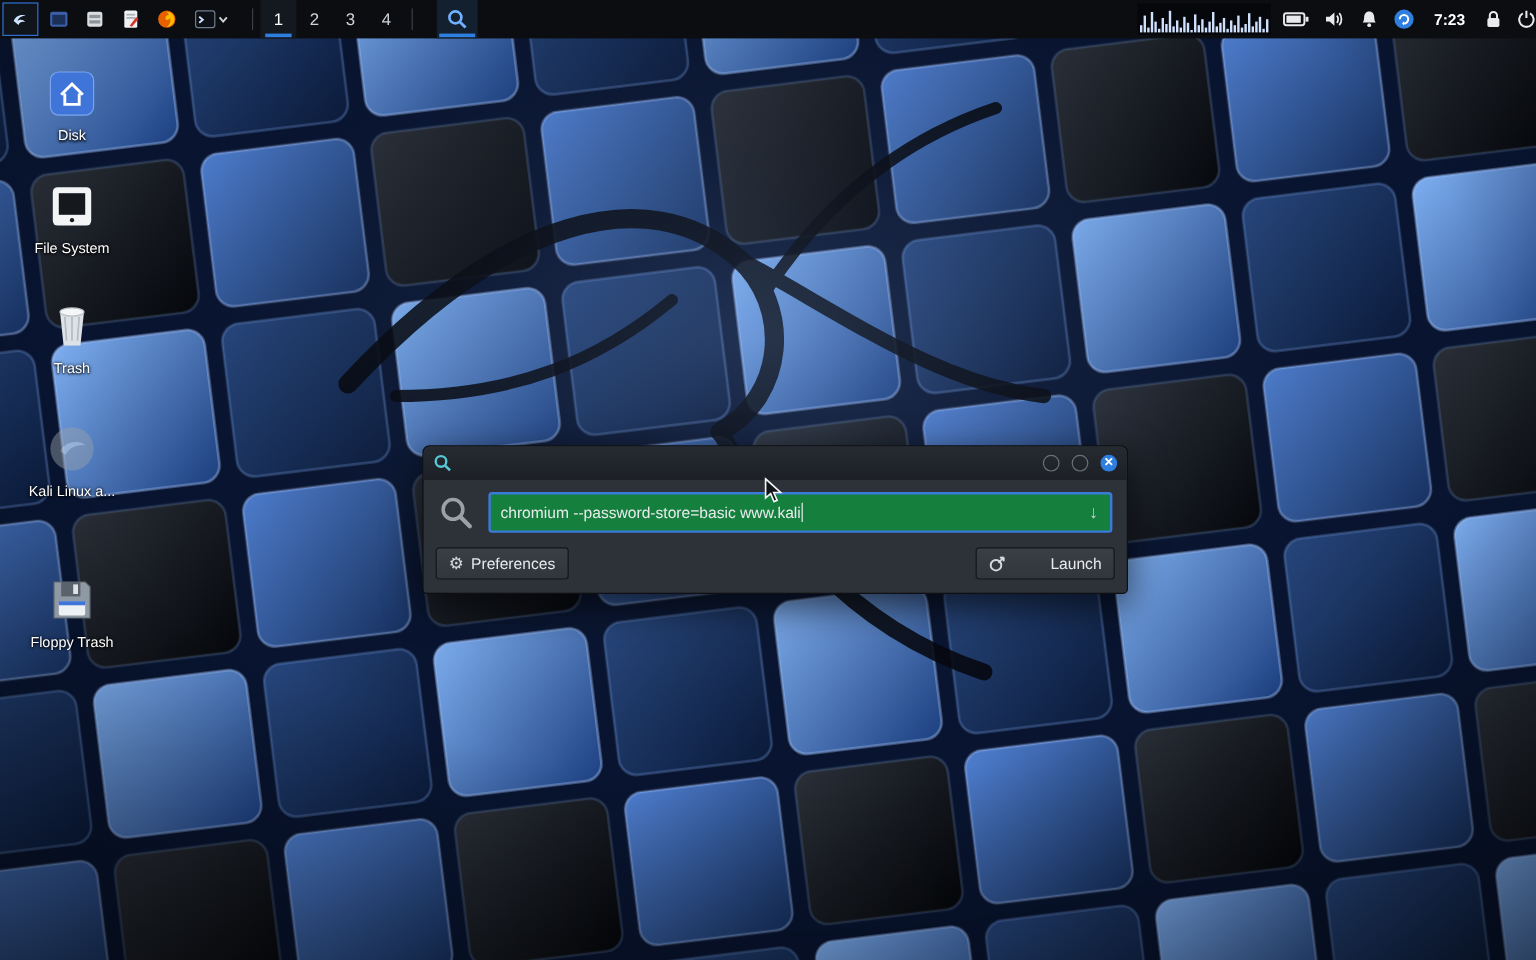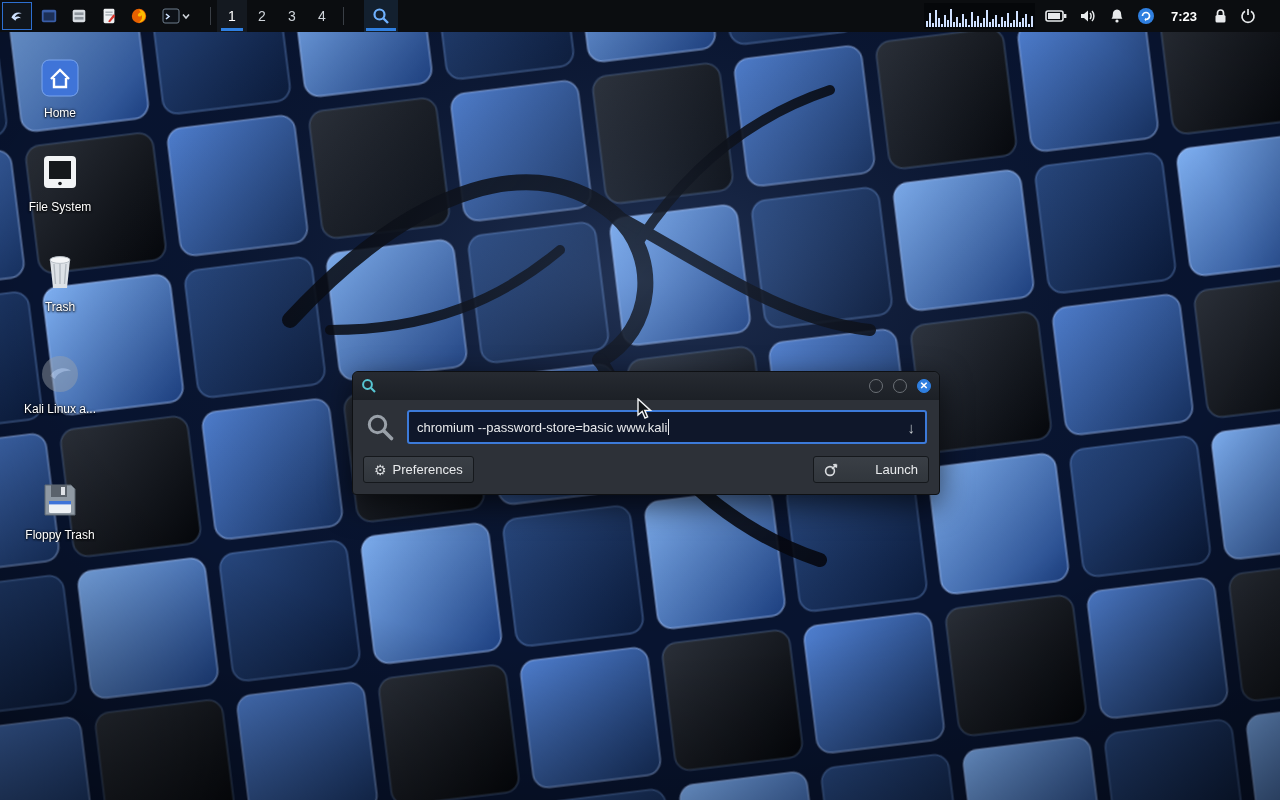--- a/index.html
+++ b/index.html
@@ -3,21 +3,21 @@
 <meta charset="utf-8">
 <style>
   html,body{margin:0;padding:0;}
   body{width:1280px;height:800px;overflow:hidden;position:relative;
        font-family:"Liberation Sans","DejaVu Sans",sans-serif;background:#0a1a3a;}
   .wallpaper{position:absolute;inset:0;z-index:0;}
   
   .panel{position:absolute;top:0;left:0;right:0;height:32px;background:#0b0d10;
          display:flex;align-items:center;z-index:50;color:#dfe3e8;}
   .panel-left{display:flex;align-items:center;height:100%;}
-  .panel-right{margin-left:auto;display:flex;align-items:center;height:100%;gap:10px;padding-right:24px;}
+  .panel-right{margin-left:auto;display:flex;align-items:center;height:100%;gap:10px;padding-right:0;}
   .pbtn{width:30px;height:28px;display:flex;align-items:center;justify-content:center;
         background:transparent;border:none;cursor:pointer;position:relative;}
   .pbtn.kali{border:1px solid #2d6fd1;background:#10151c;margin:1px 2px;}
   .ws{display:flex;align-items:center;height:100%;margin:0 6px;}
   .ws .sep{width:1px;height:18px;background:#3a3f46;margin:0 6px;}
   .wsn{width:30px;height:100%;display:flex;align-items:center;justify-content:center;
        color:#cfd4da;font-size:14px;background:transparent;border:none;cursor:pointer;position:relative;}
   .wsn.active{color:#ffffff;background:#141920;}
   .wsn.active:after{content:"";position:absolute;left:4px;right:4px;bottom:1px;height:3px;background:#2f7fe0;}
   .task{width:34px;height:100%;display:flex;align-items:center;justify-content:center;
@@ -39,21 +39,21 @@
           box-shadow:0 10px 30px rgba(0,0,0,.65);display:flex;flex-direction:column;}
   .titlebar{height:28px;background:linear-gradient(#262a31,#1c2026);border-radius:6px 6px 0 0;
             display:flex;align-items:center;padding:0 8px;position:relative;}
   .title{position:absolute;left:0;right:0;text-align:center;color:#f2f3f5;
          font-size:12.5px;font-weight:bold;pointer-events:none;}
   .winbtns{margin-left:auto;display:flex;align-items:center;gap:10px;z-index:2;}
   .wbtn{width:14px;height:14px;border-radius:50%;border:1px solid #6b7076;background:transparent;
         cursor:pointer;padding:0;display:flex;align-items:center;justify-content:center;}
   .wbtn.close{background:#2f7fe0;border-color:#2f7fe0;color:#fff;font-size:10px;line-height:1;font-weight:bold;}
   .searchrow{display:flex;align-items:center;padding:10px 12px 6px 12px;gap:12px;}
-  .inputwrap{flex:1;height:30px;background:#0f172a;border:2px solid #3c7ad9;border-radius:3px;
+  .inputwrap{flex:1;height:30px;background:#15803d;border:2px solid #3c7ad9;border-radius:3px;
              display:flex;align-items:center;padding:0 8px;position:relative;cursor:text;}
   .inputwrap .val{color:#e8eaec;font-size:13px;white-space:nowrap;}
   .caret{width:1px;height:16px;background:#e8eaec;margin-left:1px;animation:blink 1s steps(1) infinite;}
   @keyframes blink{50%{opacity:0;}}
   .combo-arrow{margin-left:auto;color:#c4c9ce;font-size:15px;cursor:pointer;padding:0 2px;}
   .btnrow{display:flex;align-items:center;padding:6px 10px 10px 10px;}
   .dbtn{height:27px;display:flex;align-items:center;gap:6px;padding:0 10px;
         background:linear-gradient(#3a3f46,#31363c);border:1px solid #15181c;border-radius:3px;
         color:#e8eaec;font-size:13px;cursor:pointer;font-family:inherit;}
   .dbtn .gear{font-size:14px;color:#d7dadd;}
@@ -251,21 +251,21 @@
   </div>
 </div>
 
 <div class="dicon" style="top:54px">
   <div class="ic">
     <svg width="42" height="42" viewBox="0 0 42 42">
       <rect x="3" y="3" width="36" height="36" rx="7" fill="#3f74d8" stroke="#7aa5ee"></rect>
       <path d="M12,22 L21,13 L30,22 M15,21 L15,30 L27,30 L27,21" stroke="#ffffff" fill="none" stroke-width="2.4"></path>
     </svg>
   </div>
-  <div class="lbl">Home</div>
+  <div class="lbl">Disk</div>
 </div>
 
 <div class="dicon" style="top:148px">
   <div class="ic">
     <svg width="44" height="44" viewBox="0 0 44 44">
       <rect x="6" y="6" width="32" height="32" rx="4" fill="#f2f4f6"></rect>
       <rect x="11" y="11" width="22" height="18" fill="#15181c"></rect>
       <circle cx="22" cy="33.5" r="1.8" fill="#15181c"></circle>
     </svg>
   </div>

